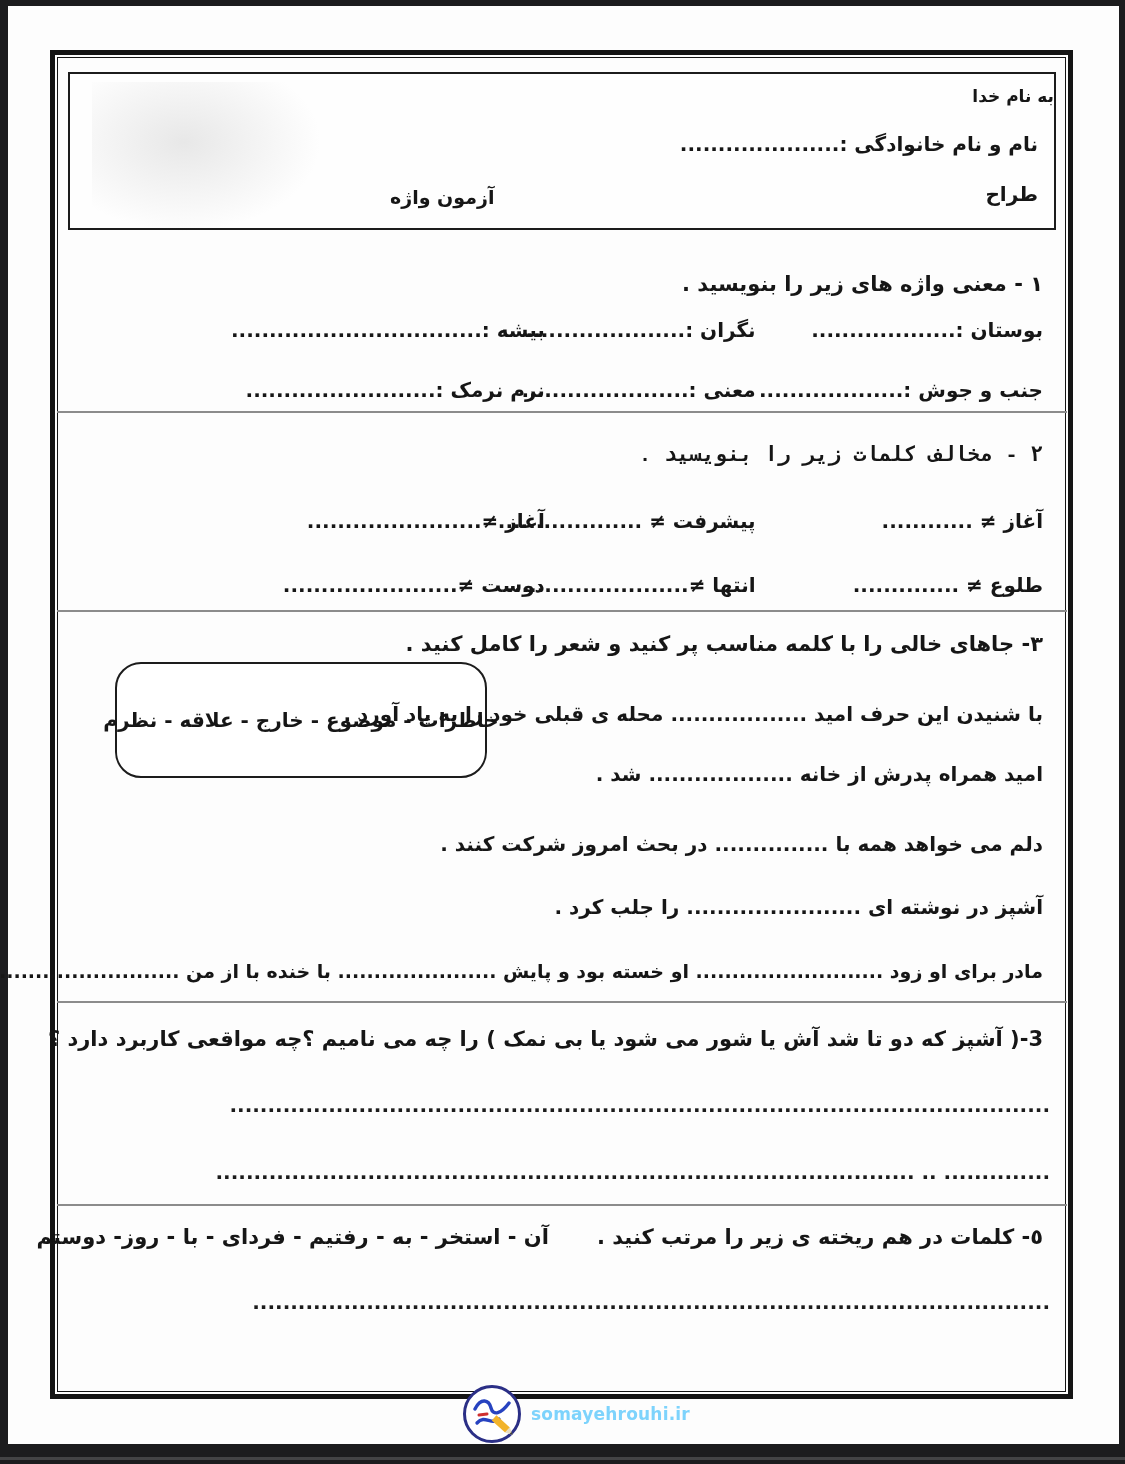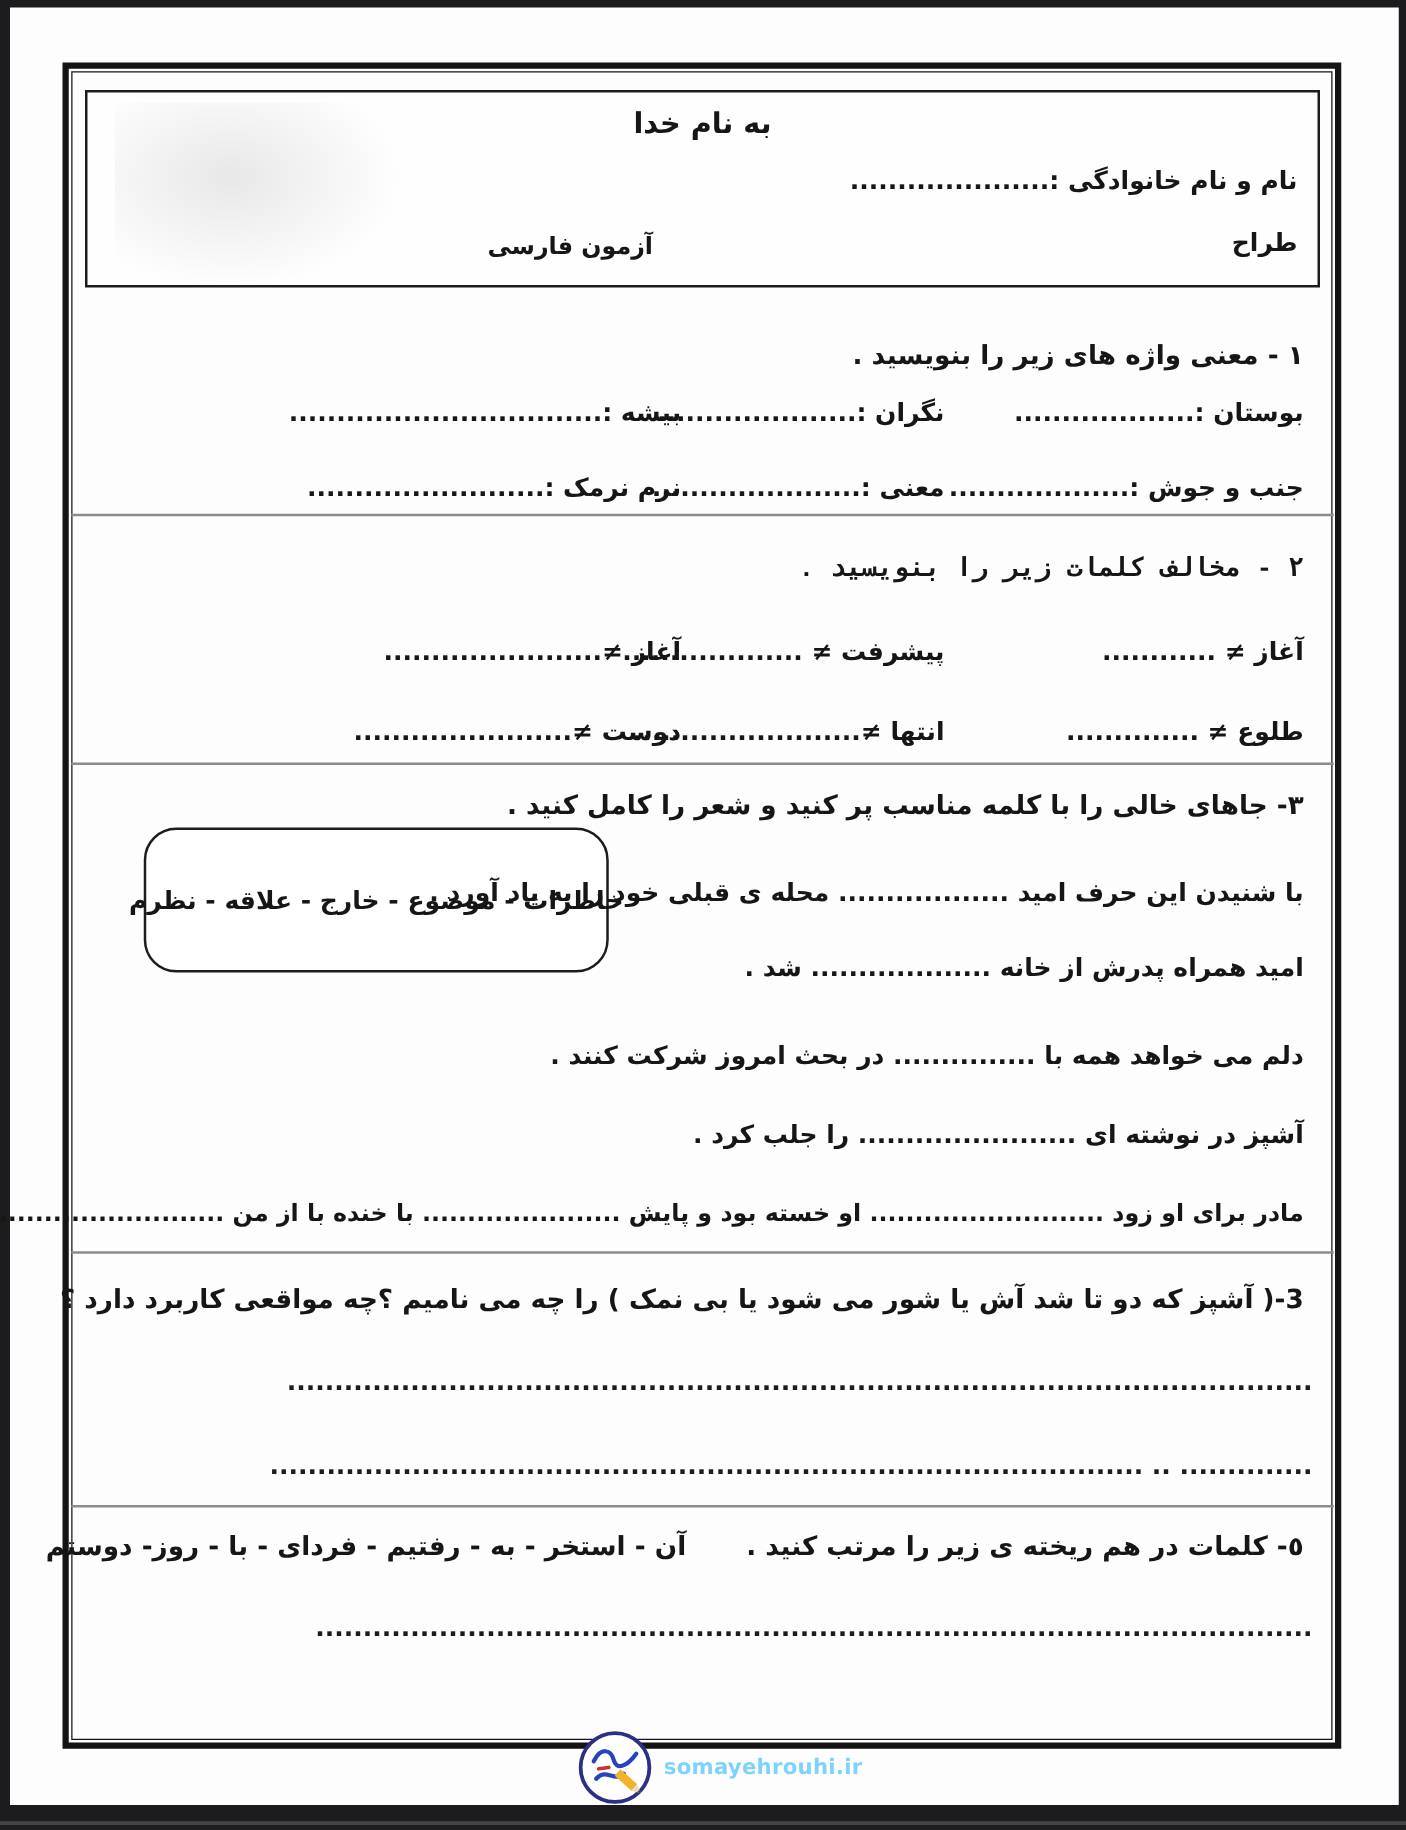--- a/index.html
+++ b/index.html
@@ -24,22 +24,22 @@
     border:2px solid #1c1c1c; background:#fefefe;
   }
   .smudge {
     position:absolute; left:22px; top:8px; width:230px; height:150px;
     background:radial-gradient(ellipse at 40% 40%, rgba(190,190,190,0.35), rgba(255,255,255,0) 70%);
     pointer-events:none;
   }
   .rtl { direction:rtl; unicode-bidi:plaintext; }
   .bold-fa { color:#161616; font-weight:bold; white-space:nowrap; }
   .bismillah {
-    position:absolute; top:12px; left:0; width:100%; text-align:center;
-    font-size:23px;
+    position:absolute; top:12px; left:0; width:100%; 
+    font-size:17px;
   }
   .name-line { position:absolute; top:58px; right:16px; font-size:20px; }
   .designer { position:absolute; top:108px; right:16px; font-size:20px; }
   .exam-title { position:absolute; top:112px; left:320px; font-size:19px; }
   .divider { position:absolute; left:57px; width:1010px; height:2px; background:#8c8c8c; }
   .q-title { position:absolute; right:82px; font-size:21px; direction:rtl; text-align:right; }
   .row-grid {
     position:absolute; left:85px; width:958px;
     display:grid; direction:rtl; grid-template-columns:30% 22% 48%;
     font-size:20px;
@@ -76,21 +76,21 @@
 
   <div class="frame">
     <div class="frame-inner"></div>
   </div>
 
   <div class="header-box">
     <div class="smudge"></div>
     <div class="bismillah bold-fa rtl">به نام خدا</div>
     <div class="name-line bold-fa rtl">نام و نام خانوادگی :.....................</div>
     <div class="designer bold-fa rtl">طراح</div>
-    <div class="exam-title bold-fa rtl">آزمون فارسی</div>
+    <div class="exam-title bold-fa rtl">آزمون واژه</div>
   </div>
 
   <div class="q-title bold-fa" style="top:272px;">۱ - معنی واژه های زیر را بنویسید .</div>
   <div class="row-grid" style="top:318px;">
     <div class="cell bold-fa rtl">بوستان :...................</div>
     <div class="cell bold-fa rtl">نگران :.....................</div>
     <div class="cell bold-fa rtl">بیشه :.................................</div>
   </div>
   <div class="row-grid" style="top:378px;">
     <div class="cell bold-fa rtl">جنب و جوش :...................</div>

